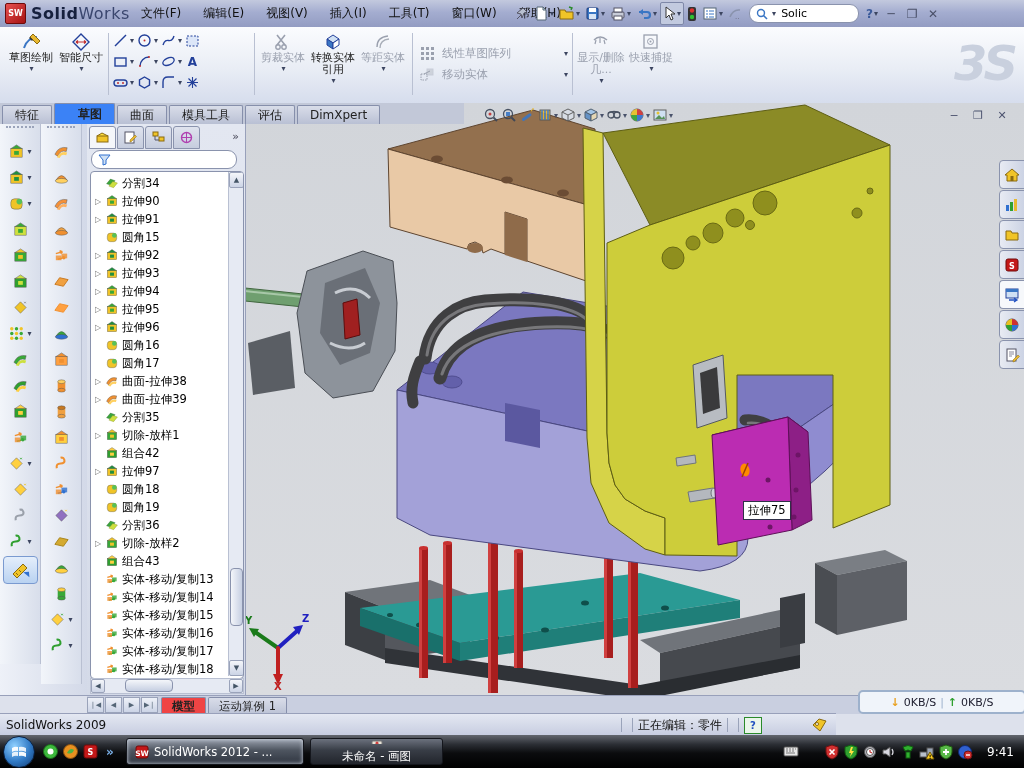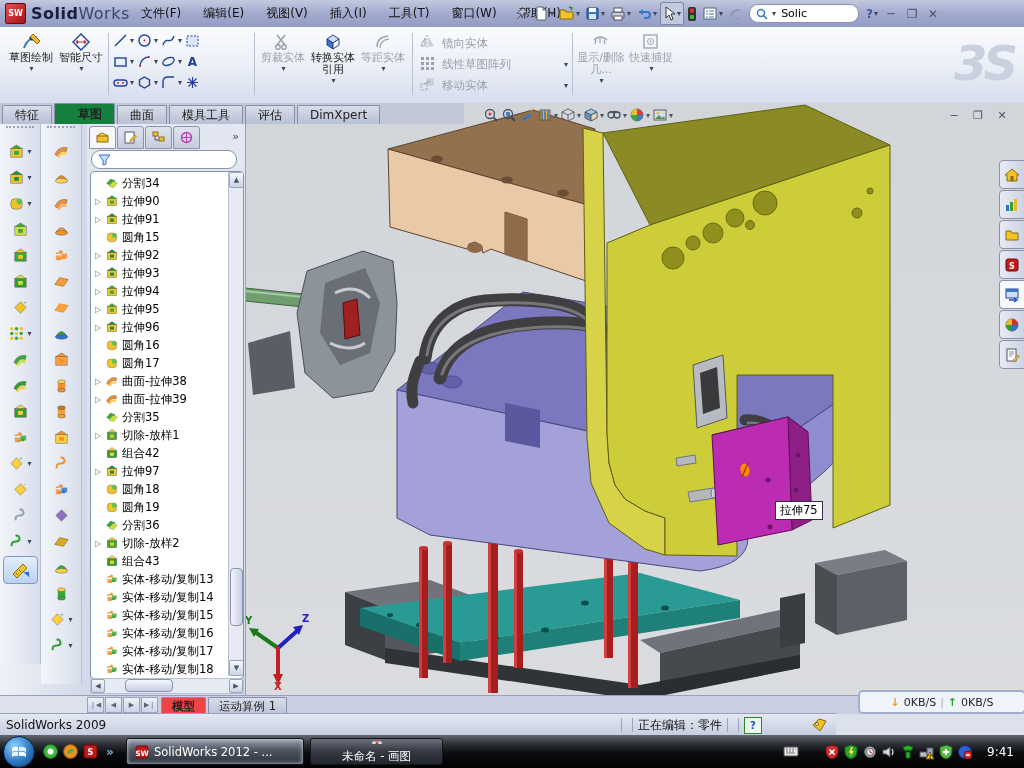--- a/index.html
+++ b/index.html
@@ -34,28 +34,28 @@
   .rib-big{width:50px;display:flex;flex-direction:column;align-items:center;justify-content:flex-start;padding-top:2px;}
   .rib-big .lbl{font-size:11px;line-height:12px;text-align:center;color:#222;white-space:pre-wrap;}
   .rib-big.dis .lbl{color:#9aa0ae;}
   .rib-sep{position:absolute;top:6px;width:1px;height:62px;background:#b9c0d2;}
   .grid-cell{width:24px;height:21px;display:flex;align-items:center;}
   .rib-list-row{height:21px;display:flex;align-items:center;gap:4px;font-size:11.5px;color:#9aa0ae;width:150px;}
   
   #tabstrip{left:0;top:103px;width:464px;height:21px;background:#c2c8d8;display:flex;align-items:flex-end;}
   .cmtab{height:18px;padding:0 12px;margin-left:2px;display:flex;align-items:center;font-size:12px;color:#222;
      background:linear-gradient(#d9dde9,#b9c0d4);border:1px solid #868fab;border-bottom:none;border-radius:2px 2px 0 0;}
-  .cmtab.active{background:#15803d;height:20px;font-weight:bold;padding-left:23px;}
+  .cmtab.active{background:#3b82f6;height:20px;font-weight:bold;padding-left:23px;}
   
   #viewport{left:245px;top:103px;width:779px;height:592px;background:linear-gradient(#d2d5da,#dadce0);overflow:hidden;}
   #headsup{left:238px;top:4px;display:flex;align-items:center;gap:2px;opacity:.9;}
   .hu{display:flex;align-items:center;}
   #docbtns{left:700px;top:5px;display:flex;gap:6px;}
   .docbtn{width:18px;height:15px;display:flex;align-items:center;justify-content:center;color:#4d5470;font-weight:bold;font-size:11px;}
-  #tooltip75{left:498px;top:398px;background:#fff;border:1px solid #303048;padding:0 4px;font-size:11.5px;color:#000;height:17px;line-height:17px;margin-left:32px;}
+  #tooltip75{left:498px;top:398px;background:#fff;border:1px solid #303048;padding:0 4px;font-size:11.5px;color:#000;height:17px;line-height:17px;}
   .triad-lab{position:absolute;font-size:10px;font-weight:bold;}
   
   #lefttools{left:0;top:124px;width:87px;height:589px;background:linear-gradient(90deg,#eef1f8,#d3d9e8);}
   .tcol{position:absolute;top:0;width:40px;height:540px;background:linear-gradient(90deg,#f2f5fa,#d8deeb);border-right:1px solid #b9c0d2;}
   .tcol .grip{height:8px;margin:2px 6px;border-top:2px dotted #9aa3ba;}
   .titem{height:26px;display:flex;align-items:center;justify-content:center;gap:1px;}
   #instant3d{position:absolute;left:3px;top:432px;width:33px;height:26px;border:1px solid #7a9ad0;border-radius:4px;
      background:linear-gradient(#e4eefb,#b9d2f1);display:flex;align-items:center;justify-content:center;}
   
   #fpanel{left:87px;top:124px;width:158px;height:571px;background:linear-gradient(#e3e7f1,#d4dae8);border-right:1px solid #98a0ba;}
@@ -409,30 +409,20 @@
           </span>
     <span class="lbl">等距实体</span>
     <span class="dda">▾</span>
         </div>
       </div>
     <div class="rib-sep" style="left:412px;"></div>
     <div id="rib-g4" class="rib-group" style="left:418px;flex-direction:column;justify-content:center;">
         <div class="rib-list-row">
      <span>
             <svg width="20" height="20" viewBox="0 0 20 20">
-              <path d="M9,2 V16" stroke="#9aa0ae" stroke-dasharray="2,1.5"></path>
-              <polygon points="3,13 7,5 7,13" fill="none" stroke="#9aa0ae"></polygon>
-              <polygon points="15,13 11,5 11,13" fill="#a8aeb8" opacity=".5" stroke="#9aa0ae"></polygon>
-            </svg>
-          </span>
-     <span>镜向实体</span>
-     </div>
-        <div class="rib-list-row">
-     <span>
-            <svg width="20" height="20" viewBox="0 0 20 20">
               <rect x="3" y="3" width="3" height="3" fill="#9aa0ae"></rect>
               <rect x="8" y="3" width="3" height="3" fill="#9aa0ae"></rect>
               <rect x="13" y="3" width="3" height="3" fill="#9aa0ae"></rect>
               <rect x="3" y="8" width="3" height="3" fill="#9aa0ae"></rect>
               <rect x="8" y="8" width="3" height="3" fill="#9aa0ae"></rect>
               <rect x="13" y="8" width="3" height="3" fill="#9aa0ae"></rect>
               <rect x="3" y="13" width="3" height="3" fill="#9aa0ae"></rect>
               <rect x="8" y="13" width="3" height="3" fill="#9aa0ae"></rect>
               <rect x="13" y="13" width="3" height="3" fill="#9aa0ae"></rect>
             </svg>

